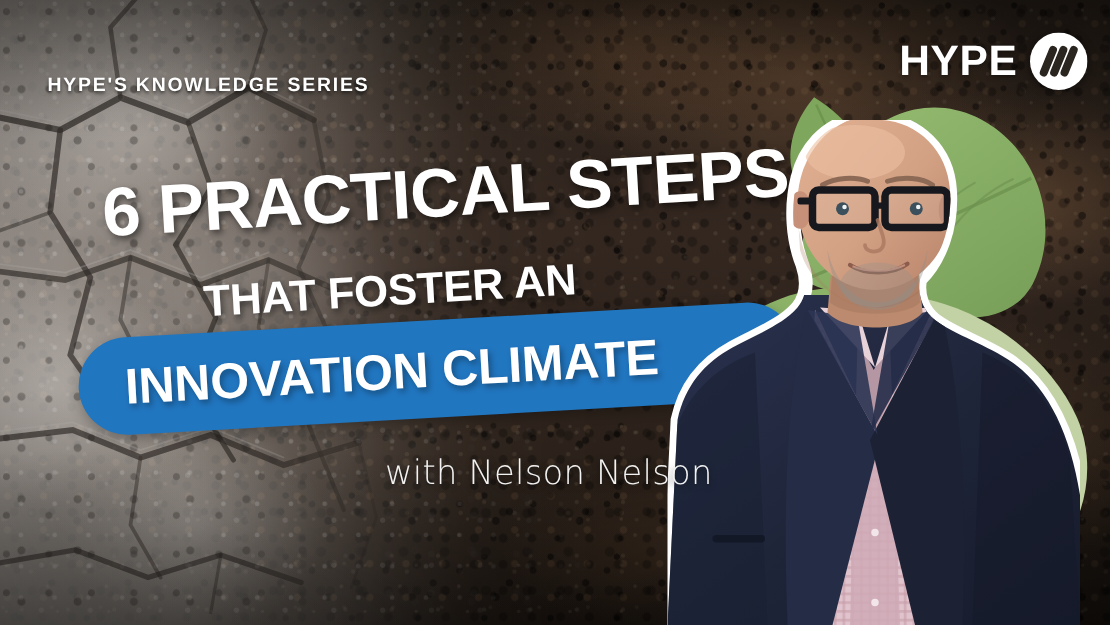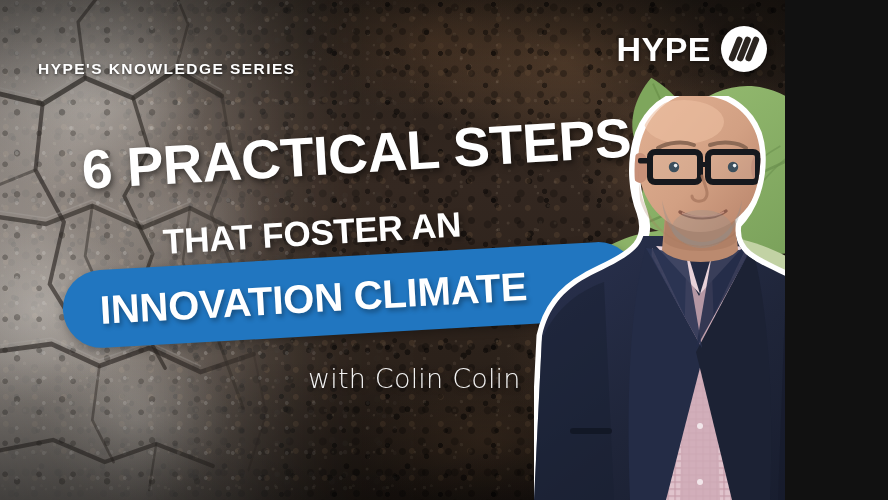--- a/index.html
+++ b/index.html
@@ -2,21 +2,21 @@
 <html><head>
 <meta charset="utf-8">
 <title>HYPE Knowledge Series</title>
 <style>
   * { margin:0; padding:0; box-sizing:border-box; }
   html,body{ background:#111; }
   body{ font-family:"Liberation Sans", sans-serif; }
 
   .stage{
     position:relative;
-    width:785px; height:500px;
+    width:888px; height:500px;
     overflow:hidden;
     background:#1a1512;
   }
 
   
   .bg{ position:absolute; inset:0; overflow:hidden; }
 
   
   .bg-soil{
     position:absolute; inset:0;
@@ -409,15 +409,15 @@
         <circle cx="23" cy="23" r="23" fill="#ffffff"></circle>
         <g fill="#2b2520">
           <rect x="11.5" y="10" width="6.4" height="26" rx="3.2" transform="rotate(22 14.7 23)"></rect>
           <rect x="19.8" y="10" width="6.4" height="26" rx="3.2" transform="rotate(22 23 23)"></rect>
           <rect x="28.1" y="10" width="6.4" height="26" rx="3.2" transform="rotate(22 31.3 23)"></rect>
         </g>
       </svg>
     </div>
   </div>
 
-  <div class="presenter">with Colin Colin</div>
+  <div class="presenter">with Nelson Nelson</div>
 
 </div>
 
 </body></html>

